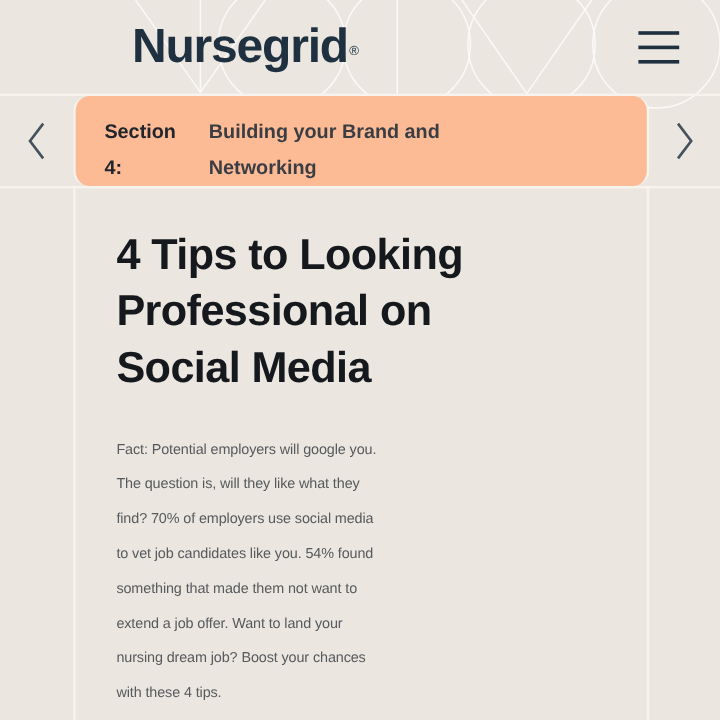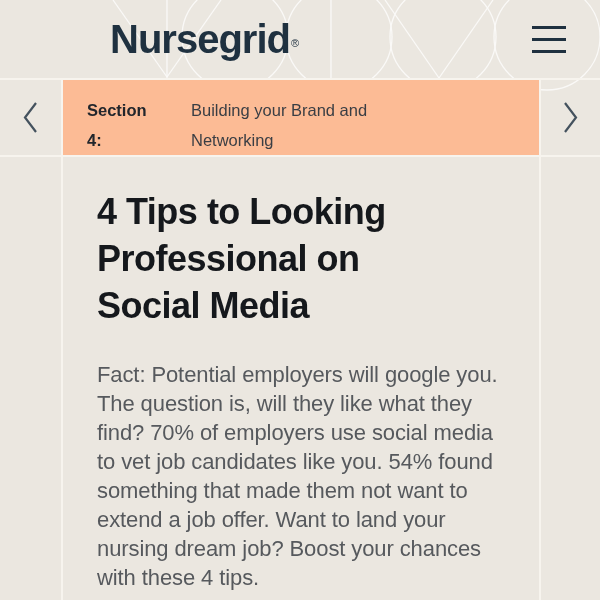--- a/index.html
+++ b/index.html
@@ -52,49 +52,49 @@
     border-top:2px solid var(--divider);
     border-bottom:2px solid var(--divider);
   }
   .gutter{display:flex;align-items:center;justify-content:center;}
   .nav-btn{background:none;border:none;cursor:pointer;padding:4px;line-height:0;}
   .banner{
     background:var(--banner);
     border-left:2px solid var(--divider);
     border-right:2px solid var(--divider);
     display:flex;align-items:flex-start;
-    padding:15px 10px 0 24px;gap:38px;
+    padding:15px 10px 0 24px;gap:21px;border-radius:13px;
   }
   .banner-label{
     font-weight:700;color:#22262c;font-size:16.5px;line-height:30px;
     white-space:pre;flex:0 0 66px;
   }
   .banner-title{
-    font-weight:400;color:var(--banner_title);font-size:16.5px;line-height:30px;
+    font-weight:700;color:var(--banner_title);font-size:16.5px;line-height:30px;
     white-space:pre;
   }
 
   
   .content-row{
     position:relative;z-index:1;
     flex:1 1 auto;
     display:grid;grid-template-columns:61px 1fr 59px;
   }
   .card{
     border-left:2px solid var(--divider);
     border-right:2px solid var(--divider);
     padding:31px 15px 0 34px;
   }
   .article-title{
     font-size:36px;font-weight:700;color:var(--heading);
     line-height:47px;letter-spacing:-0.5px;white-space:pre;
   }
   .article-body{
     margin-top:31px;
-    font-size:22px;color:var(--body_text);
+    font-size:12px;color:var(--body_text);
     line-height:29px;letter-spacing:-0.1px;white-space:pre;
   }
 </style>
 </head>
 <body>
 
 <div class="page">
 
   <svg class="pattern" viewBox="0 0 600 157">
     <g fill="none" stroke="#ffffff" stroke-width="1.3" opacity="0.75">

